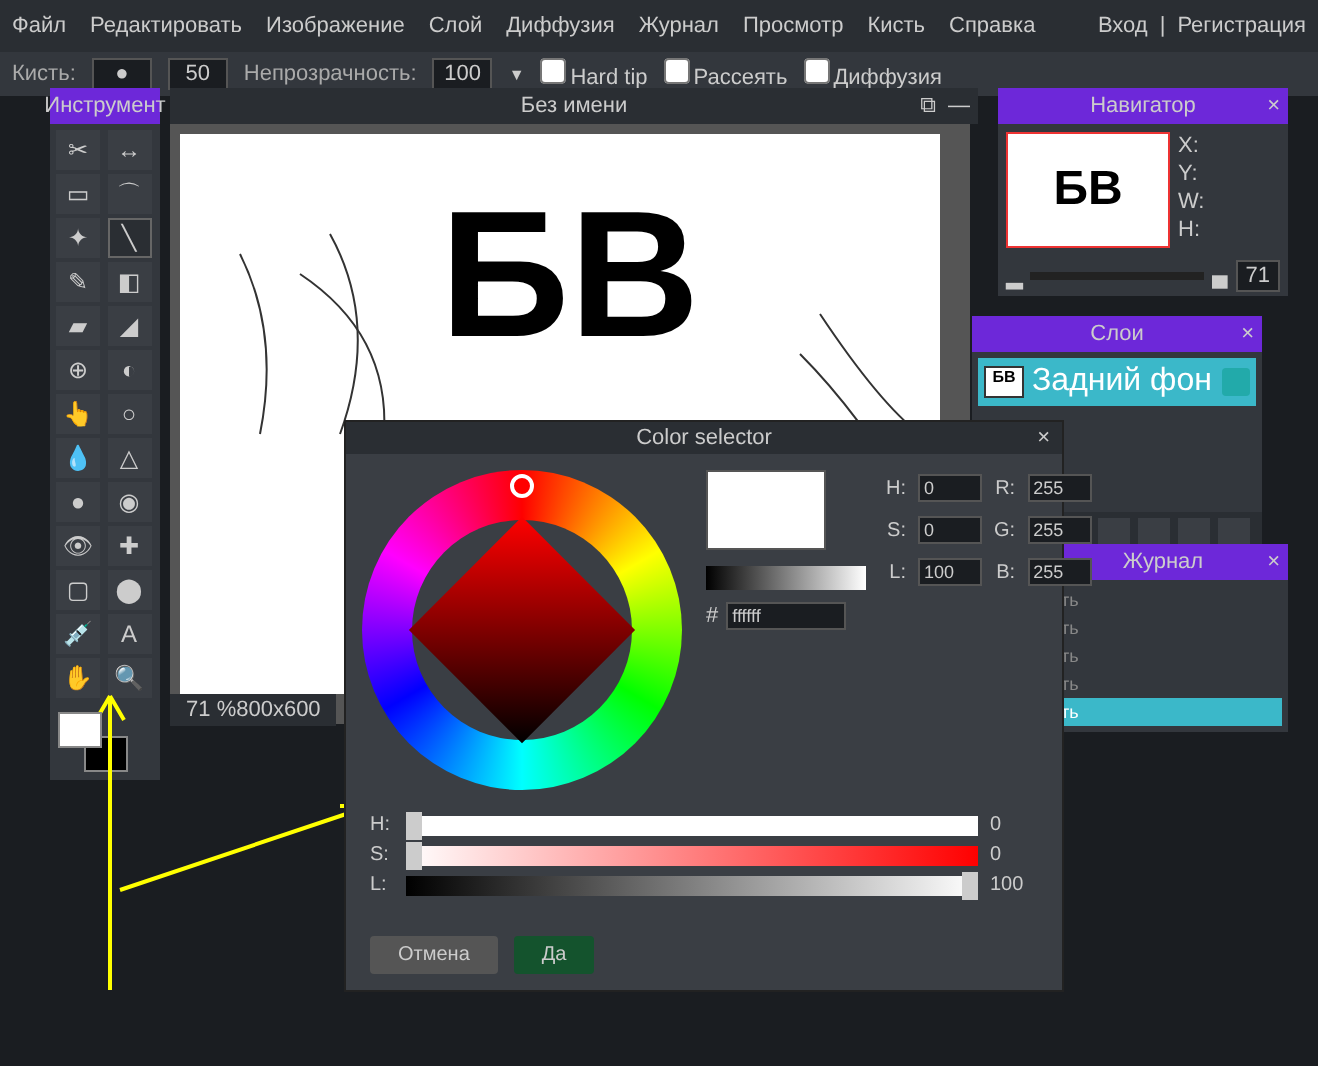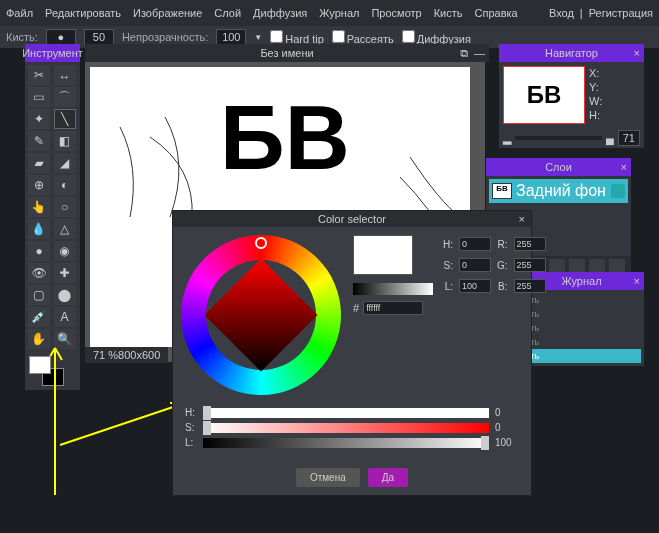--- a/index.html
+++ b/index.html
@@ -67,23 +67,23 @@
 .grad-bar{width:80px;height:12px;background:linear-gradient(90deg,#000,#fff);margin-top:4px}
 .cs-sliders{padding:0 12px 8px}
 .sl-row{display:flex;align-items:center;gap:6px;margin:4px 0}
 .sl-row .l{width:12px;font-size:10px}
 .sl-row .track{flex:1;height:10px;position:relative;cursor:pointer}
 .sl-row .handle{position:absolute;width:8px;height:14px;background:#ccc;top:-2px}
 .tr-h{background:#fff}
 .tr-s{background:linear-gradient(90deg,#fff,#f00)}
 .tr-l{background:linear-gradient(90deg,#000,#fff)}
 .sl-row .n{width:24px;font-size:10px}
-.cs-btns{display:flex;justify-content:center;gap:8px;padding:8px 12px}
+.cs-btns{display:flex;justify-content:flex-start;gap:8px;padding:8px 12px}
 .btn{padding:4px 14px;background:#555;border-radius:2px;cursor:pointer;font-size:10px}
-.btn.pri{background:#a21caf}
+.btn.pri{background:#14532d}
 .arrow{position:absolute;stroke:#ff0;stroke-width:2;fill:none}
 </style>
 </head>
 <body>
 
 <div class="menubar">
   <span>Файл</span>
   <span>Редактировать</span>
   <span>Изображение</span>
   <span>Слой</span>

